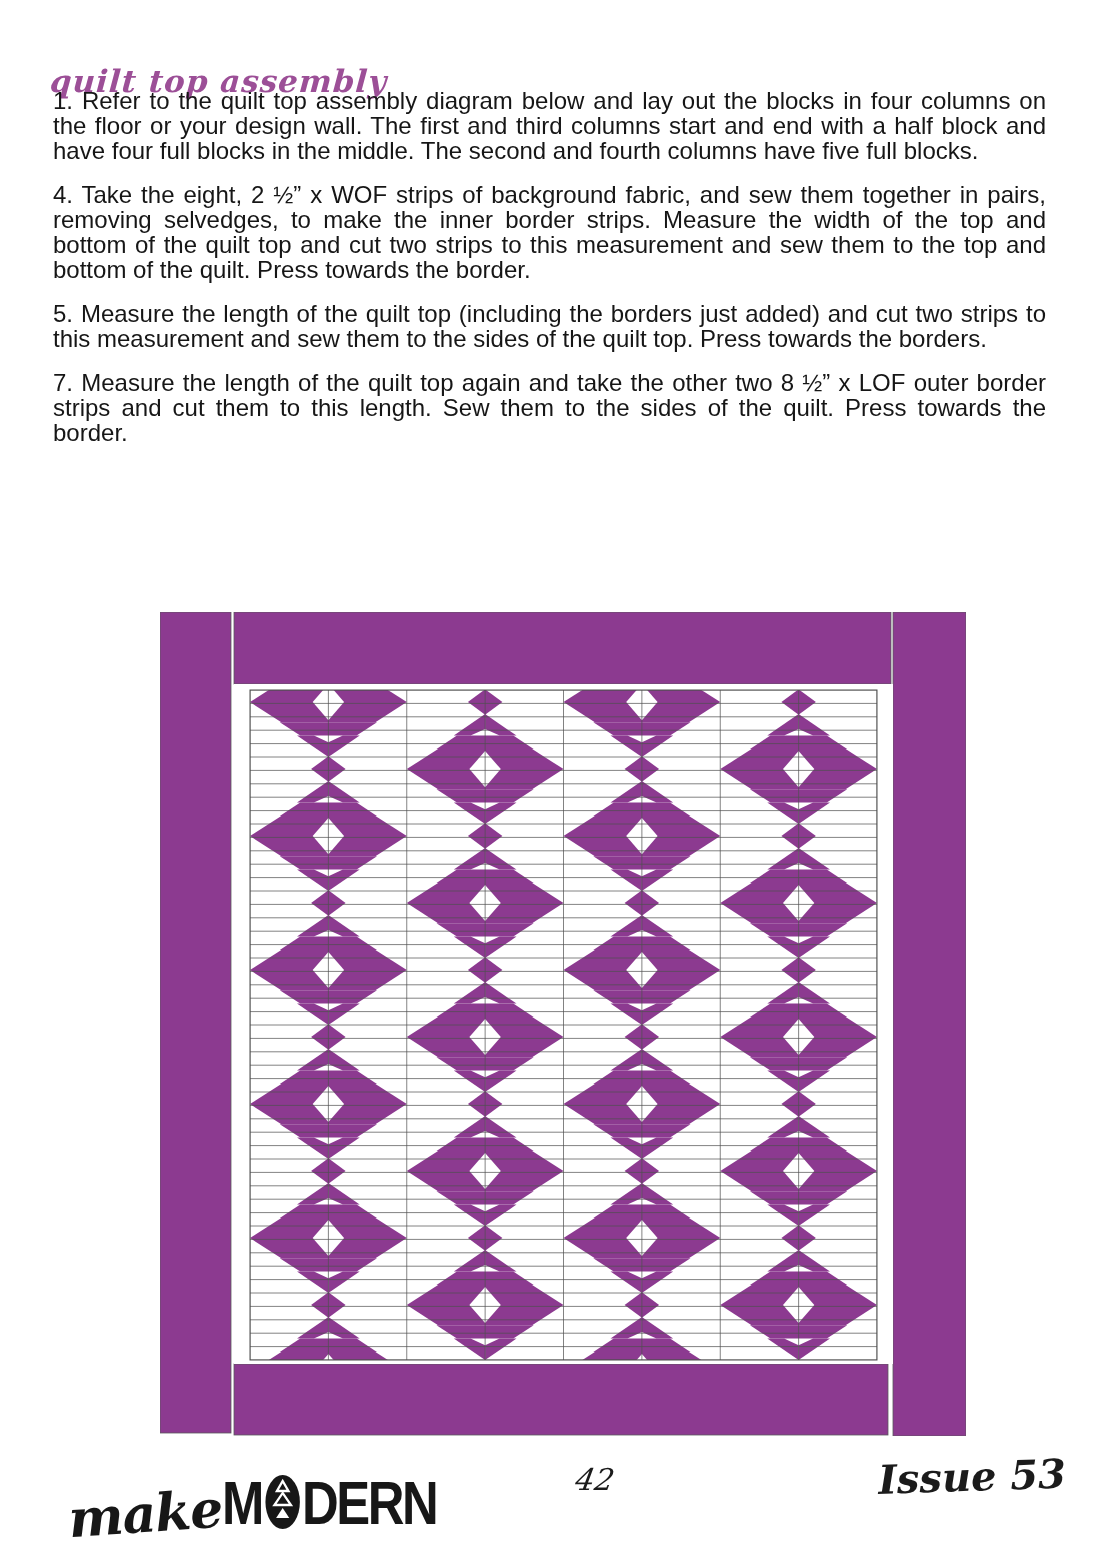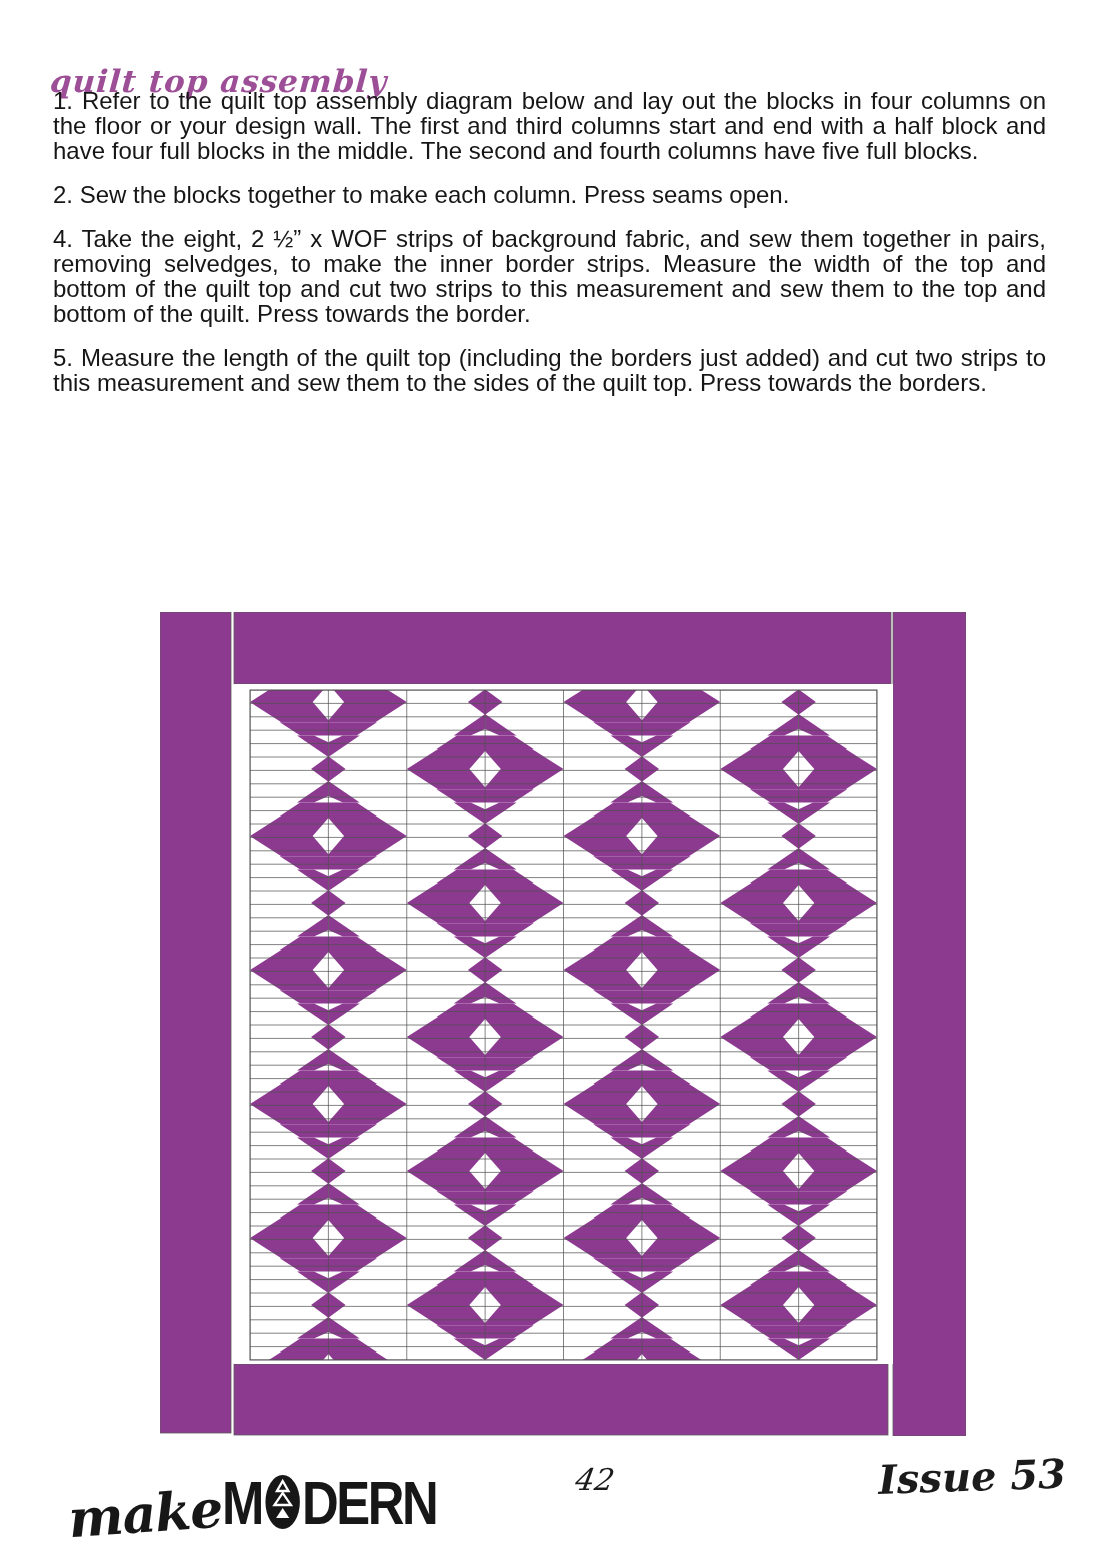--- a/index.html
+++ b/index.html
@@ -56,23 +56,23 @@
 </style>
 </head>
 <body>
 
 <div id="page">
 
   <div id="heading" style="color: rgb(156, 79, 151);">quilt top assembly</div>
 
   <div id="steps">
     <p>1. Refer to the quilt top assembly diagram below and lay out the blocks in four columns on the floor or your design wall. The first and third columns start and end with a half block and have four full blocks in the middle. The second and fourth columns have five full blocks.</p>
-    <p>2. Sew the blocks together to make each column. Press seams open.</p>
     <p>4. Take the eight, 2 ½” x WOF strips of background fabric, and sew them together in pairs, removing selvedges, to make the inner border strips. Measure the width of the top and bottom of the quilt top and cut two strips to this measurement and sew them to the top and bottom of the quilt. Press towards the border.</p>
     <p>5. Measure the length of the quilt top (including the borders just added) and cut two strips to this measurement and sew them to the sides of the quilt top. Press towards the borders.</p>
+    <p>7. Measure the length of the quilt top again and take the other two 8 ½” x LOF outer border strips and cut them to this length. Sew them to the sides of the quilt. Press towards the border.</p>
   </div>
 
   <div id="diagram">
     <svg viewBox="0 0 806 824" xmlns="http://www.w3.org/2000/svg">
         <rect x="0" y="0" width="71" height="821" fill="#8c3a90" stroke="#5a5a5c" stroke-width="0.8"></rect>
         <rect x="74" y="0" width="657" height="72" fill="#8c3a90" stroke="#5a5a5c" stroke-width="0.8"></rect>
         <rect x="733" y="0" width="73" height="824" fill="#8c3a90" stroke="#5a5a5c" stroke-width="0.8"></rect>
         <rect x="74" y="752" width="654" height="71" fill="#8c3a90" stroke="#5a5a5c" stroke-width="0.8"></rect>
         <rect x="74" y="72" width="659" height="680" fill="#ffffff"></rect>
         <defs>

